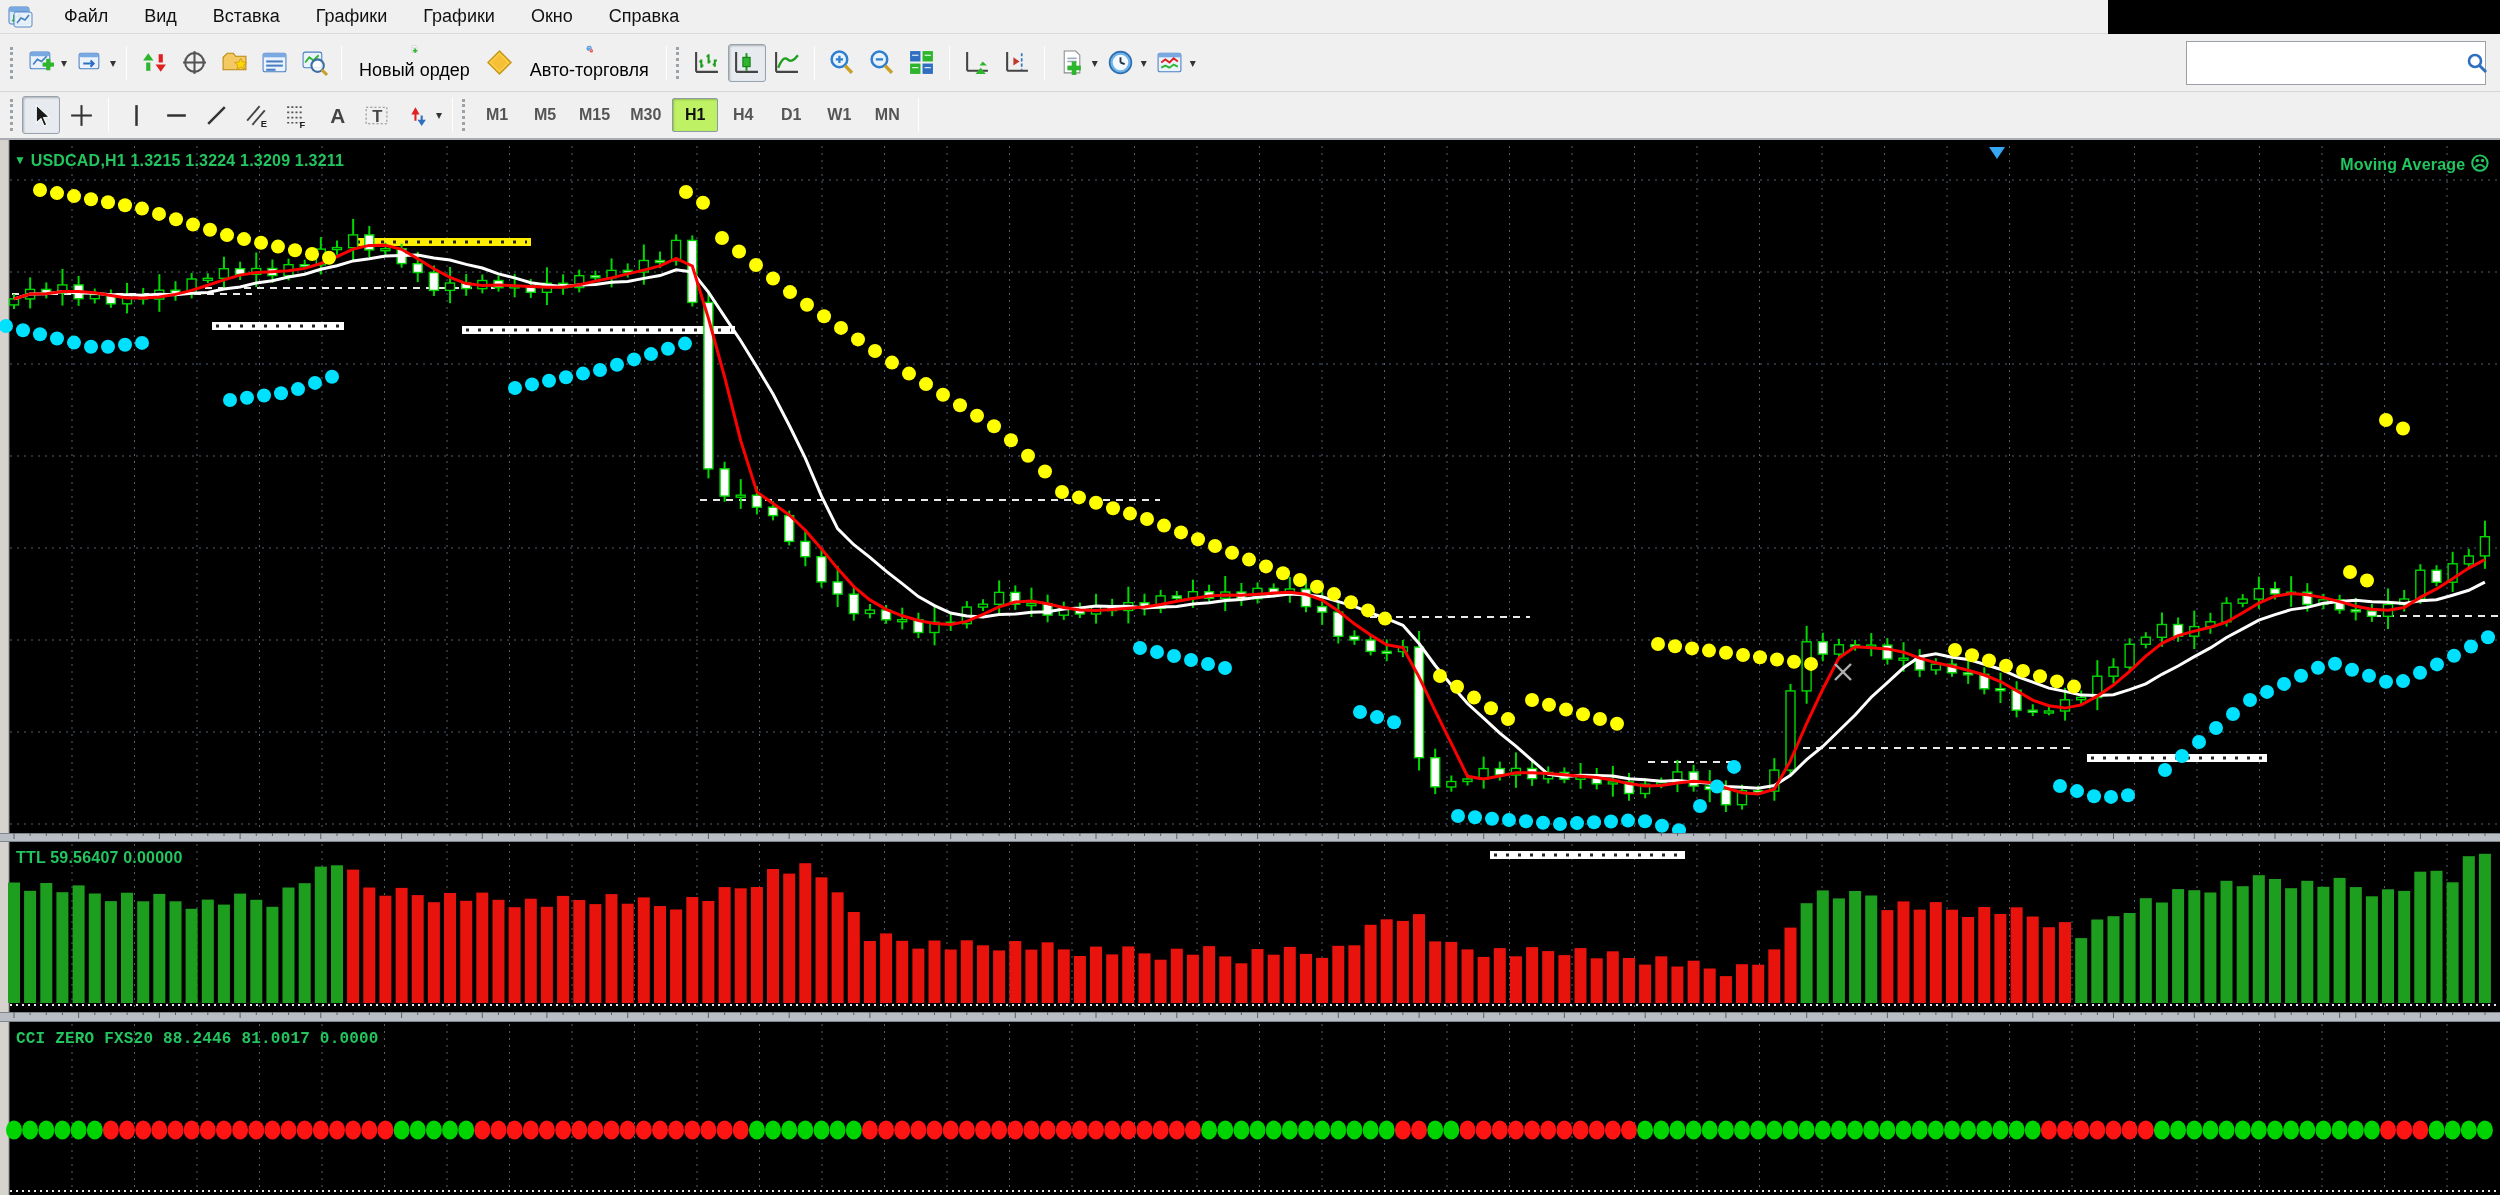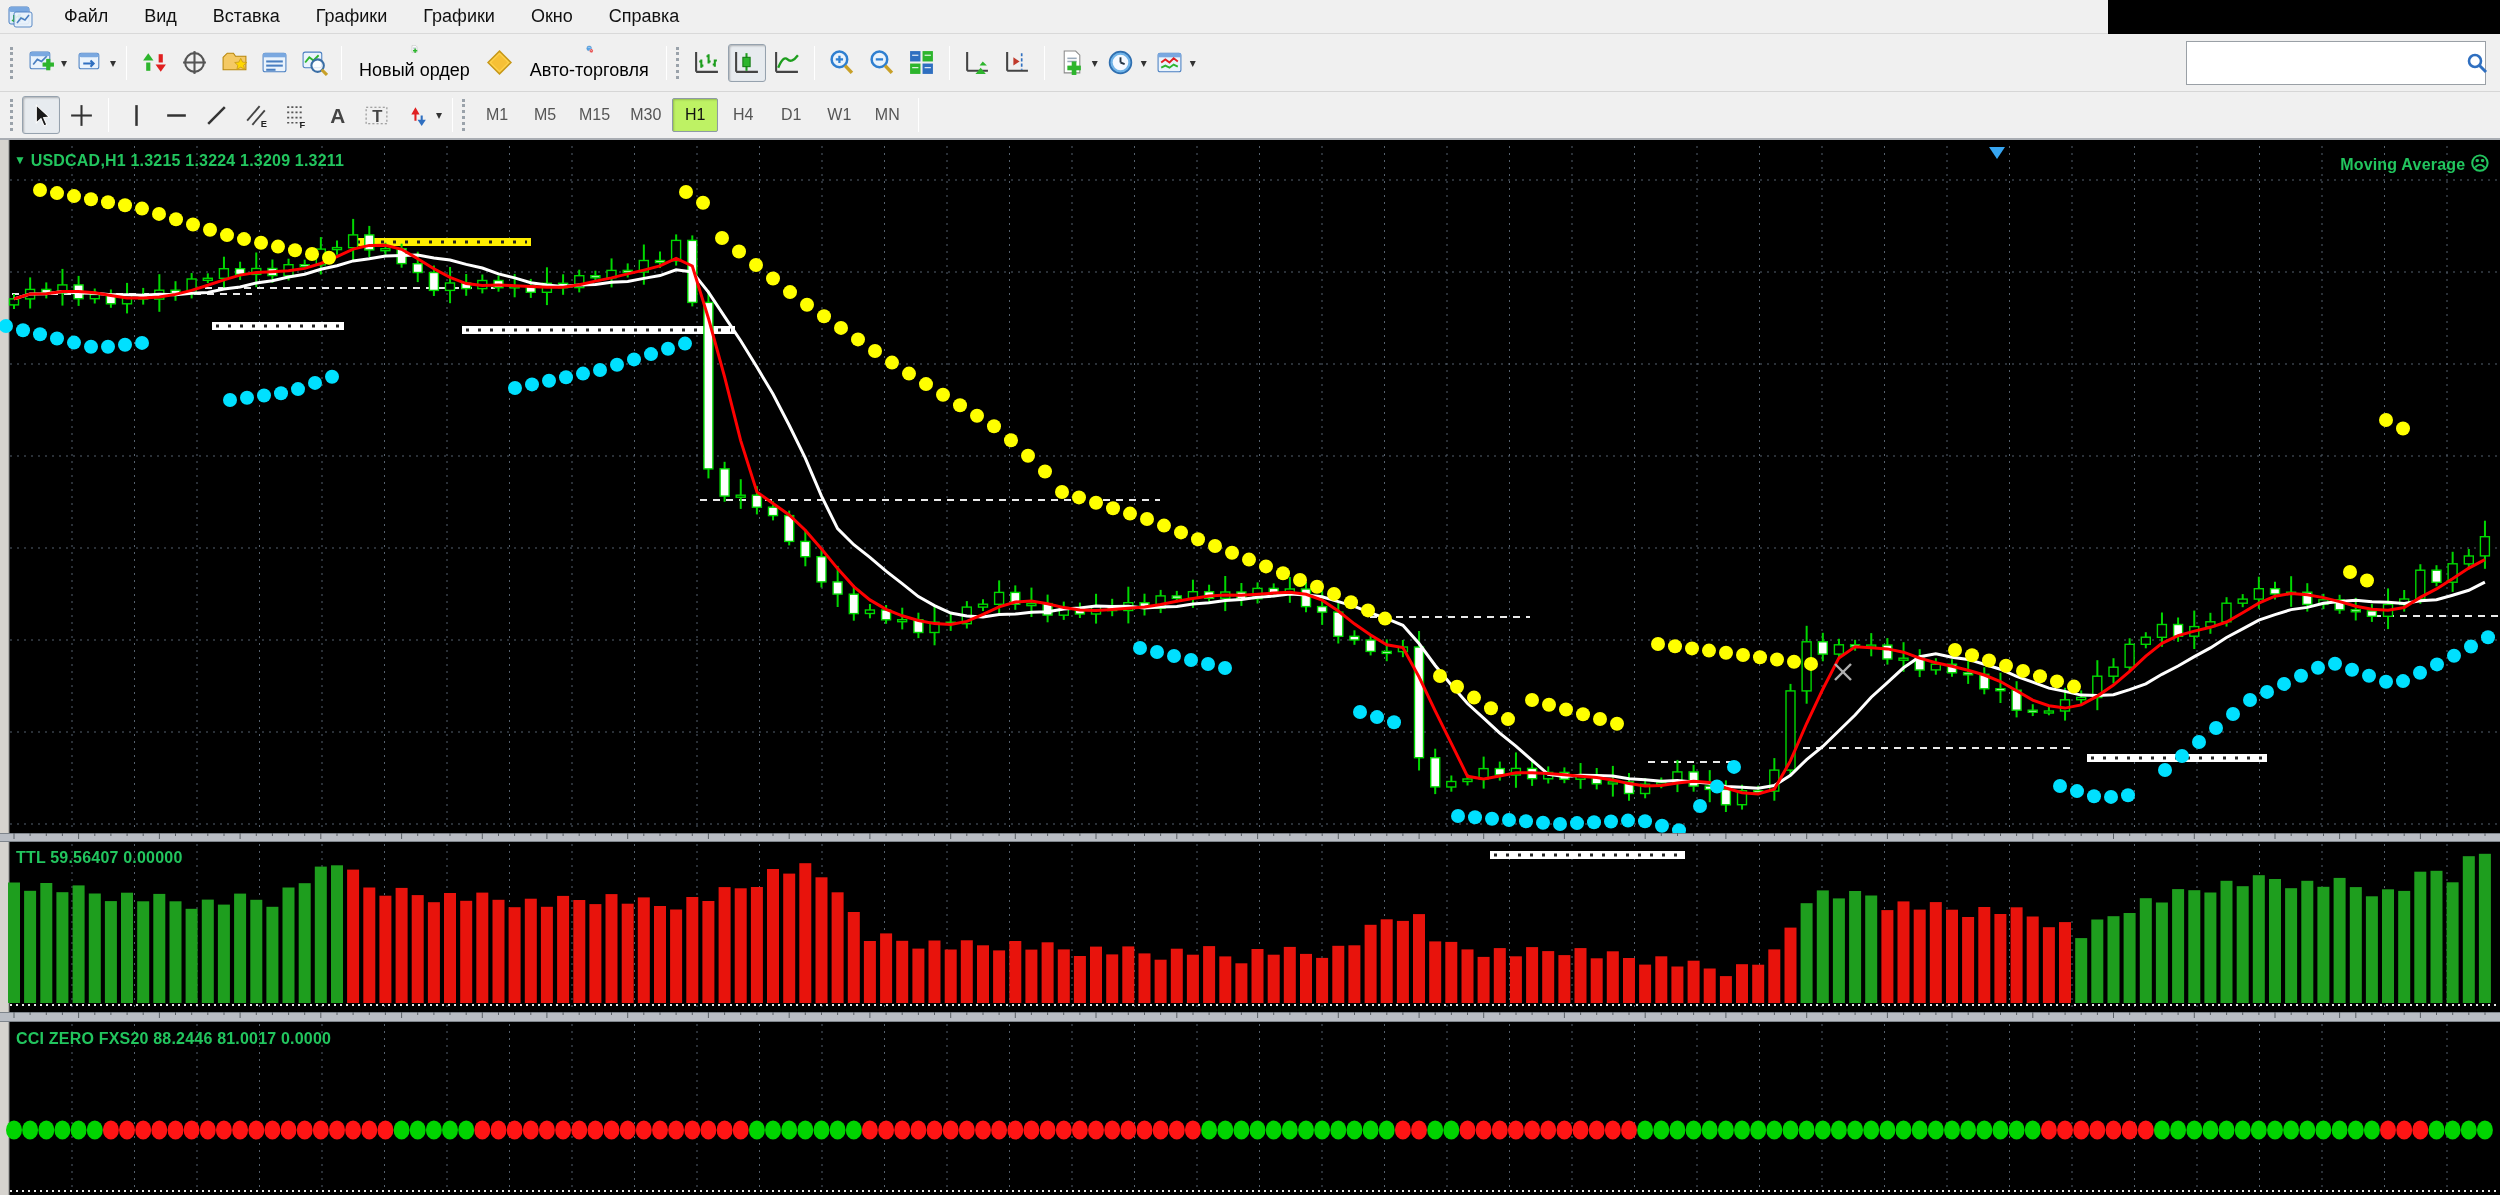--- a/index.html
+++ b/index.html
@@ -25,21 +25,21 @@
     border:1px solid transparent; border-radius:3px; margin:0 1px; background:transparent;flex-direction:column; }
   .tb-btn.pressed { background:#e7ebef; border:1px solid #96a2ae;
     box-shadow: inset 1px 1px 2px rgba(0,0,0,.25); }
   .tb-btn.labeled { width:auto; padding:0 8px; gap:7px; }
   .tb-label { font-size:18px; color:#000; white-space:nowrap; }
   .caret { font-size:12px; color:#333; margin:0 3px 0 0; }
   .tb-sep { width:1px; height:34px; background:#c2c6ca; border-right:1px solid #fff; margin:0 7px; }
   .grip { height:32px; border-left:3px dotted #9aa2aa; margin:0 8px 0 2px; }
 
   .tf-btn { min-width:46px; height:34px; display:flex; align-items:center; justify-content:center;
-    font-size:16px; font-weight:normal; color:#555; border:1px solid transparent; border-radius:2px;
+    font-size:16px; font-weight:bold; color:#555; border:1px solid transparent; border-radius:2px;
     margin:0 1px; padding:0 8px; }
   .tf-btn.pressed { background:#bef264; border:1px solid #8e9aa5; color:#111;
     box-shadow: inset 1px 1px 2px rgba(0,0,0,.22); }
 
   #searchbox { margin-left:auto; margin-right:6px; width:300px; height:44px; background:#fff;
     border:1px solid #9aa0a6; display:flex; align-items:center; }
   #searchbox input { flex:1; height:40px; border:none; outline:none; font-size:17px; padding:0 8px;
     font-family:"Liberation Sans", sans-serif; }
 
   
@@ -1625,14 +1625,14 @@
 
   <div class="ovl" style="left:14px; top:152px;">
     <span style="font-size:12px;vertical-align:2px;">▼</span>
     <span>USDCAD,H1  1.3215 1.3224 1.3209 1.3211</span>
   </div>
   <div class="ovl" style="right:10px; top:152px;">
     <span>Moving Average</span>
     <span style="font-size:19px;">☹</span>
   </div>
   <div class="ovl" style="left:16px; top:849px;">TTL 59.56407 0.00000</div>
-  <div class="ovl" style="left:16px; top:1030px;">CCI ZERO FXS20 88.2446 81.0017 0.0000</div>
+  <div class="ovl" style="left:16px; top:1030px;font-family:Liberation Mono, monospace;">CCI ZERO FXS20 88.2446 81.0017 0.0000</div>
 </div>
 
 </body></html>

